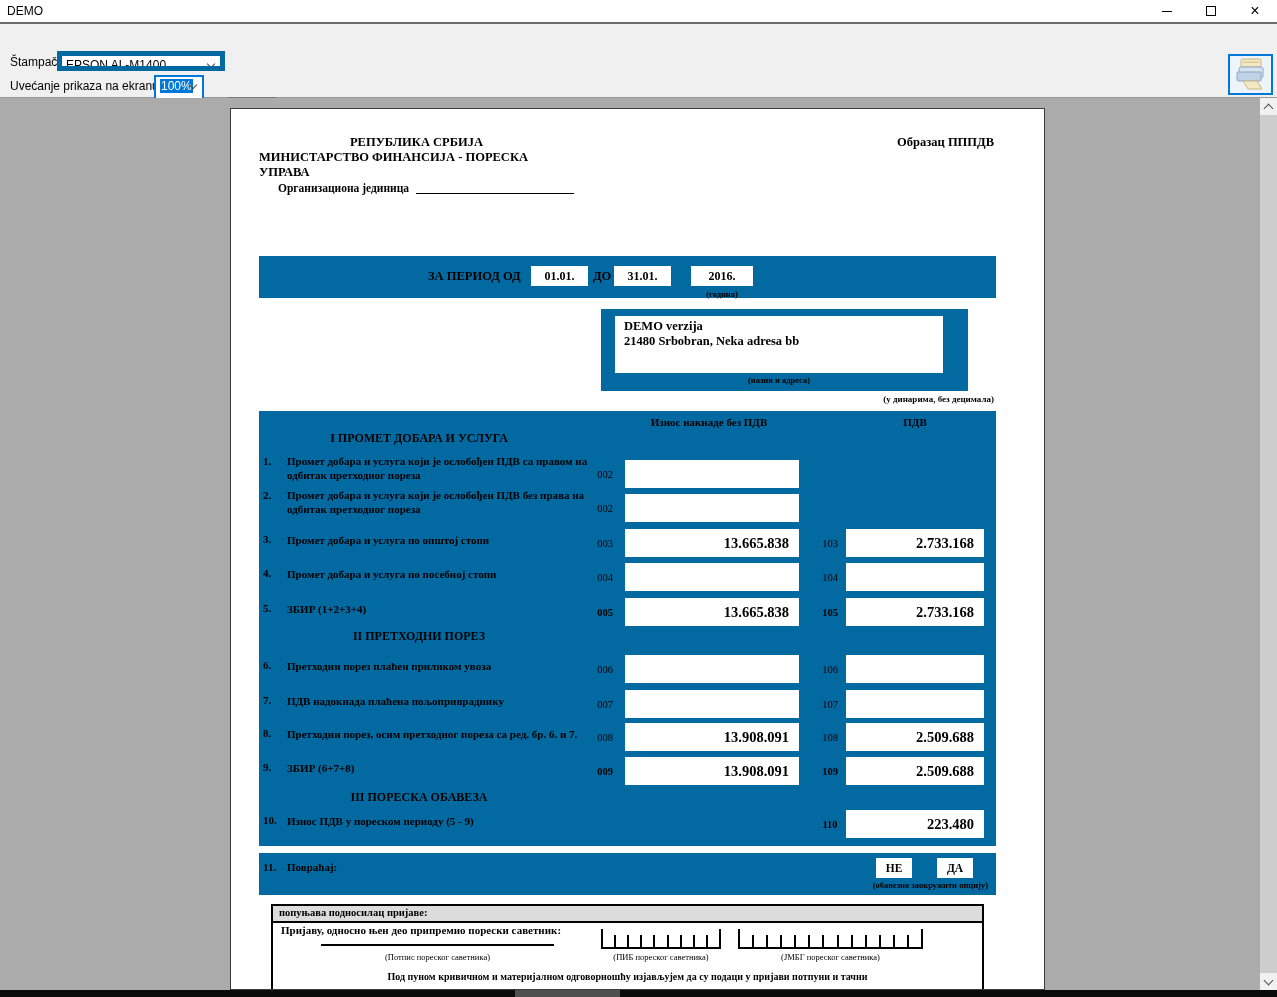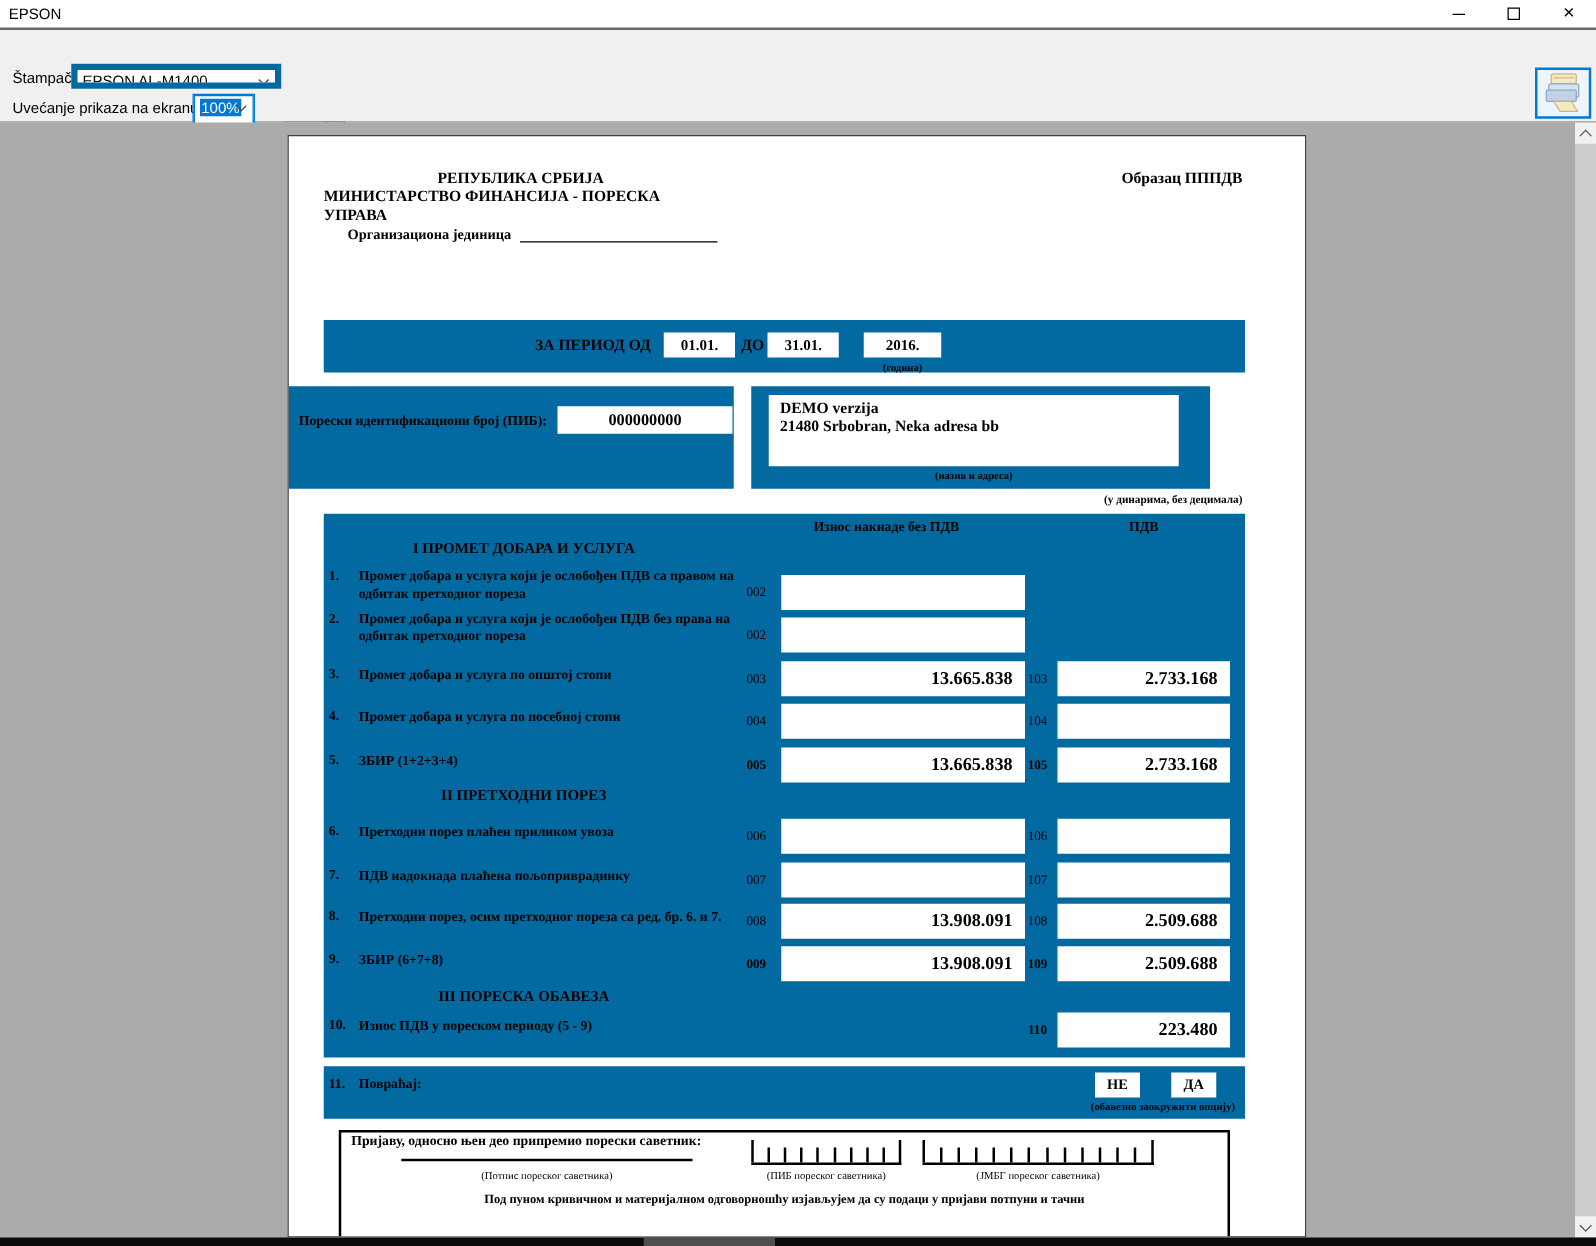--- a/index.html
+++ b/index.html
@@ -79,21 +79,21 @@
   .trow .txt{position:absolute;left:28px;top:5px;width:332px;font-size:11px;line-height:13.5px;}
   .trow.two .txt{top:-5px;}
   .trow.two .num{top:-5px;}
   .trow .code{position:absolute;top:9px;width:30px;text-align:center;font-size:10.5px;font-weight:normal;
               font-family:"Liberation Serif","DejaVu Serif",serif;}
   .trow.boldcode .code{font-weight:bold;}
   .trow .codeL{left:331px;}
   .trow .codeR{left:556px;font-family:Liberation Serif, serif;}
   .trow .vbox{top:0;height:28px;font-size:14.5px;line-height:28px;text-align:right;
               padding-right:10px;box-sizing:border-box;}
-  .trow .boxL{left:366px;width:195px;text-align:right;}
+  .trow .boxL{left:366px;width:174px;text-align:right;}
   .trow .boxR{left:587px;width:138px;}
 
   .refund{position:absolute;left:28px;top:744px;width:737px;height:42px;}
   .refund .num{position:absolute;left:4px;top:8px;font-size:11px;}
   .refund .rlbl{position:absolute;left:28px;top:8px;font-size:11px;}
   .refund .opt{height:20px;width:36px;text-align:center;font-size:11.5px;line-height:20px;top:5px;}
   .refund .rcap{position:absolute;right:8px;top:27px;font-size:8.5px;}
 
   .decl{position:absolute;left:40px;top:795px;width:713px;height:132px;border:2px solid #000;
         box-sizing:border-box;background:#fff;}
@@ -118,21 +118,21 @@
   .chev{display:inline-block;width:6px;height:6px;border-right:1.6px solid #505050;border-bottom:1.6px solid #505050;}
   .chev.up{transform:rotate(-135deg);margin-top:3px;}
   .chev.down{transform:rotate(45deg);margin-bottom:3px;}
   .taskbar{position:absolute;left:0;top:990px;width:1277px;height:7px;background:#0b0b0b;}
   .taskbar .seg{position:absolute;left:515px;top:0;width:105px;height:7px;background:#4f4f4f;}
 </style>
 </head>
 <body>
 
 <div class="titlebar">
-  <span class="title">EPSON</span>
+  <span class="title">DEMO</span>
   <div class="win-btns">
     <div class="win-btn">
         <span class="ico-min"></span>
       </div>
     <div class="win-btn">
         <span class="ico-restore"></span>
       </div>
     <div class="win-btn">
         <span class="ico-close">×</span>
       </div>
@@ -189,24 +189,20 @@
 
     <div class="period orange">
       <span class="plabel">ЗА ПЕРИОД ОД</span>
       <span class="whitebox pbox" style="left:272px;top:10px;width:57px;">01.01.</span>
       <span class="pto">ДО</span>
       <span class="whitebox pbox" style="left:355px;top:10px;width:57px;">31.01.</span>
       <span class="whitebox pbox" style="left:432px;top:10px;width:62px;">2016.</span>
       <span class="ycap">(година)</span>
     </div>
 
-    <div class="pibblk orange">
-      <span class="plbl">Порески идентификациони број (ПИБ):</span>
-      <span class="whitebox pin">000000000</span>
-    </div>
     <div class="taxblk orange">
       <div class="whitebox tin">
         <div>DEMO verzija</div>
         <div>21480 Srbobran, Neka adresa bb</div>
       </div>
       <div class="tcap">(назив и адреса)</div>
     </div>
     <div class="curnote">(у динарима, без децимала)</div>
 
     <div class="maintbl orange">
@@ -298,20 +294,21 @@
 
     <div class="refund orange">
       <span class="num">11.</span>
       <span class="rlbl">Повраћај:</span>
       <span class="whitebox opt" style="left:617px;">НЕ</span>
       <span class="whitebox opt" style="left:678px;">ДА</span>
       <span class="rcap">(обавезно заокружити опцију)</span>
     </div>
 
     <div class="decl">
+      <div class="dhead">попуњава подносилац пријаве:</div>
       <div class="dbody">
         <div class="dline">Пријаву, односно њен део припремио порески саветник:</div>
         <div class="sigline"></div>
         <div class="dcap" style="left:48px;width:233px;">(Потпис пореског саветника)</div>
         <div class="comb" style="left:328px;width:120px;">
           <i></i>
             <i></i>
             <i></i>
             <i></i>
             <i></i>

